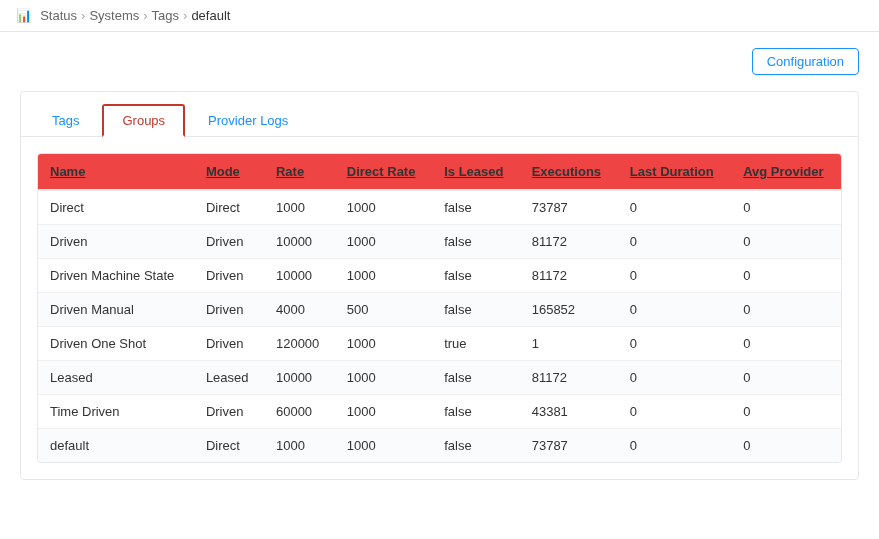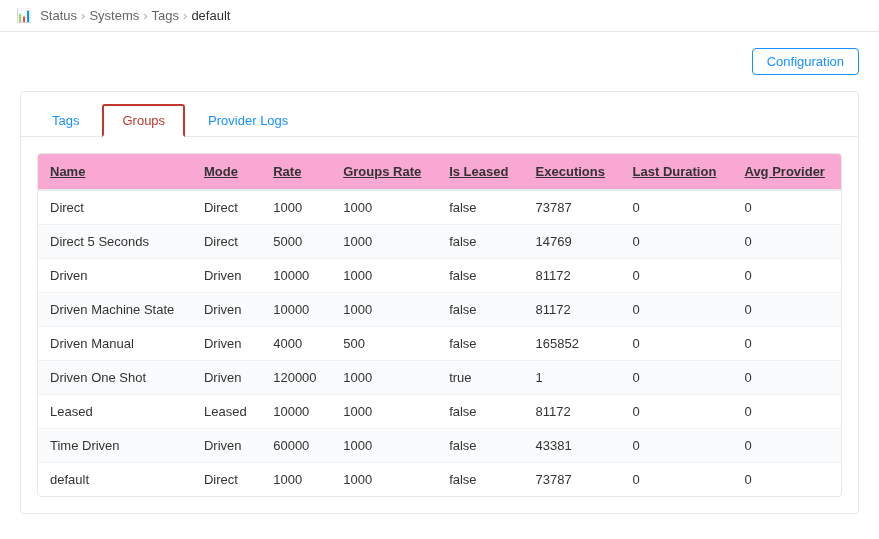--- a/index.html
+++ b/index.html
@@ -60,21 +60,21 @@
       border-radius: 4px;
       background: #fff;
       overflow: hidden;
       margin-top: 0;
     }
     table {
       width: 100%;
       border-collapse: collapse;
     }
     thead tr {
-      background: #f9a8d4;
+      background: #ef4444;
     }
     thead th {
       padding: 10px 12px;
       text-align: left;
       font-weight: 600;
       font-size: 13px;
       color: #333;
       border-bottom: 2px solid #e8e8e8;
       text-decoration: underline;
       white-space: nowrap;
@@ -157,49 +157,39 @@
       </div>
 
       <div class="tab-content">
         <div class="table-container">
           <table>
             <thead>
               <tr>
                 <th>Name</th>
                 <th>Mode</th>
                 <th>Rate</th>
-                <th>Groups Rate</th>
+                <th>Direct Rate</th>
                 <th>Is Leased</th>
                 <th>Executions</th>
                 <th>Last Duration</th>
                 <th>Avg Provider</th>
               </tr>
             </thead>
             <tbody id="table-body">
             <tr>
                   <td>Direct</td>
                   <td>Direct</td>
                   <td>1000</td>
                   <td>1000</td>
                   <td>false</td>
                   <td>73787</td>
                   <td>0</td>
                   <td>0</td>
                 </tr>
                 <tr>
-                  <td>Direct 5 Seconds</td>
-                  <td>Direct</td>
-                  <td>5000</td>
-                  <td>1000</td>
-                  <td>false</td>
-                  <td>14769</td>
-                  <td>0</td>
-                  <td>0</td>
-                </tr>
-                <tr>
                   <td>Driven</td>
                   <td>Driven</td>
                   <td>10000</td>
                   <td>1000</td>
                   <td>false</td>
                   <td>81172</td>
                   <td>0</td>
                   <td>0</td>
                 </tr>
                 <tr>

